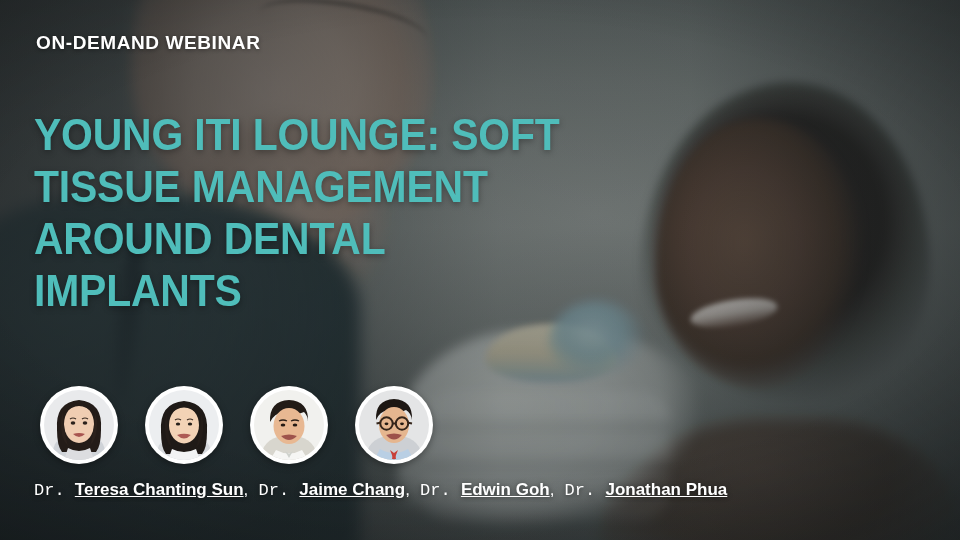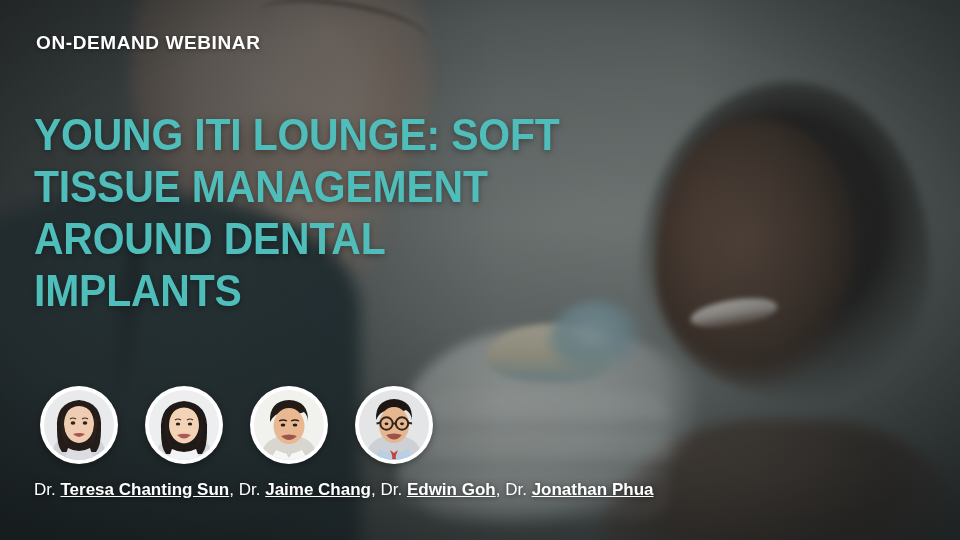--- a/index.html
+++ b/index.html
@@ -232,21 +232,21 @@
   .speaker-names {
     position: absolute;
     left: 34px;
     top: 480px;
     color: #ffffff;
     font-size: 17px;
     line-height: 1.2;
     white-space: nowrap;
     text-shadow: 0 1px 5px rgba(0,0,0,.55);
   }
-  .speaker-names .pfx { font-weight: normal; }
+  .speaker-names .pfx { font-weight: normal; font-family: Liberation Mono, monospace; }
   .speaker-names .nm  { font-weight: bold; text-decoration: underline; }
   .speaker-names .sep { font-weight: normal; }
 </style>
 </head>
 <body>
 
 <div id="banner">
 
   <div class="bg-layer bg-base"></div>
   <div class="bg-layer bg-blinds"></div>

